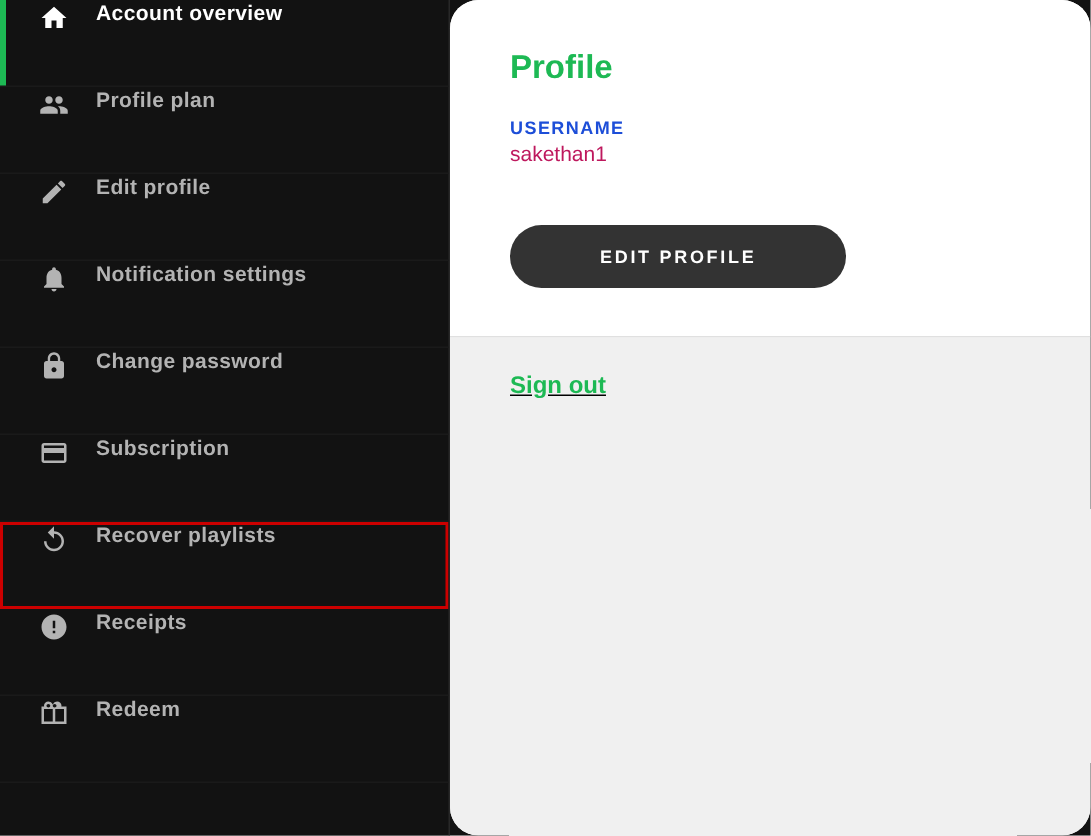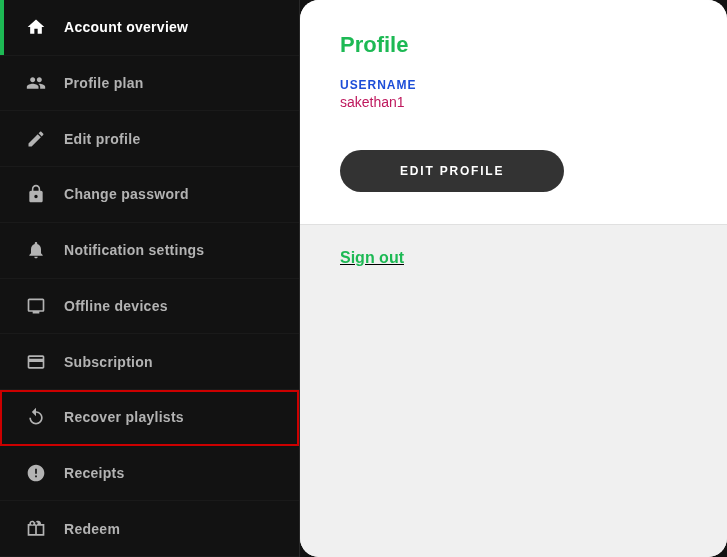--- a/index.html
+++ b/index.html
@@ -18,21 +18,21 @@
       min-width: 300px;
       background: #121212;
       display: flex;
       flex-direction: column;
       border-right: 1px solid #282828;
       overflow-y: auto;
     }
 
     .sidebar-item {
       display: flex;
-      align-items: center;
+      align-items: flex-start;
       padding: 0 24px;
       height: 58px;
       cursor: pointer;
       position: relative;
       border-bottom: 1px solid #1a1a1a;
       color: #b3b3b3;
       text-decoration: none;
       transition: color 0.2s;
     }
 
@@ -170,43 +170,35 @@
       <svg width="20" height="20" viewBox="0 0 24 24">
           <path d="M3 17.25V21h3.75L17.81 9.94l-3.75-3.75L3 17.25zM20.71 7.04c.39-.39.39-1.02 0-1.41l-2.34-2.34c-.39-.39-1.02-.39-1.41 0l-1.83 1.83 3.75 3.75 1.83-1.83z"></path>
         </svg>
     </span>
     <span class="sidebar-item-label">Edit profile</span>
   </div>
 
   <div class="sidebar-item">
     <span class="sidebar-item-icon">
       <svg width="20" height="20" viewBox="0 0 24 24">
+          <path d="M12 22c1.1 0 2-.9 2-2h-4c0 1.1.9 2 2 2zm6-6v-5c0-3.07-1.64-5.64-4.5-6.32V4c0-.83-.67-1.5-1.5-1.5s-1.5.67-1.5 1.5v.68C7.63 5.36 6 7.92 6 11v5l-2 2v1h16v-1l-2-2z"></path>
+        </svg>
+    </span>
+    <span class="sidebar-item-label">Notification settings</span>
+  </div>
+
+  <div class="sidebar-item">
+    <span class="sidebar-item-icon">
+      <svg width="20" height="20" viewBox="0 0 24 24">
           <path d="M18 8h-1V6c0-2.76-2.24-5-5-5S7 3.24 7 6v2H6c-1.1 0-2 .9-2 2v10c0 1.1.9 2 2 2h12c1.1 0 2-.9 2-2V10c0-1.1-.9-2-2-2zm-6 9c-1.1 0-2-.9-2-2s.9-2 2-2 2 .9 2 2-.9 2-2 2zm3.1-9H8.9V6c0-1.71 1.39-3.1 3.1-3.1 1.71 0 3.1 1.39 3.1 3.1v2z"></path>
         </svg>
     </span>
     <span class="sidebar-item-label">Change password</span>
   </div>
 
-  <div class="sidebar-item">
-    <span class="sidebar-item-icon">
-      <svg width="20" height="20" viewBox="0 0 24 24">
-          <path d="M12 22c1.1 0 2-.9 2-2h-4c0 1.1.9 2 2 2zm6-6v-5c0-3.07-1.64-5.64-4.5-6.32V4c0-.83-.67-1.5-1.5-1.5s-1.5.67-1.5 1.5v.68C7.63 5.36 6 7.92 6 11v5l-2 2v1h16v-1l-2-2z"></path>
-        </svg>
-    </span>
-    <span class="sidebar-item-label">Notification settings</span>
-  </div>
-
-  <div class="sidebar-item">
-    <span class="sidebar-item-icon">
-      <svg width="20" height="20" viewBox="0 0 24 24">
-          <path d="M20 17H4V5h16v12zm0-14H4c-1.1 0-2 .9-2 2v12c0 1.1.9 2 2 2h4v2h8v-2h4c1.1 0 2-.9 2-2V5c0-1.1-.9-2-2-2z"></path>
-        </svg>
-    </span>
-    <span class="sidebar-item-label">Offline devices</span>
-  </div>
 
   <div class="sidebar-item">
     <span class="sidebar-item-icon">
       <svg width="20" height="20" viewBox="0 0 24 24">
           <path d="M20 4H4c-1.11 0-2 .89-2 2v12c0 1.11.89 2 2 2h16c1.11 0 2-.89 2-2V6c0-1.11-.89-2-2-2zm0 14H4v-6h16v6zm0-10H4V6h16v2z"></path>
         </svg>
     </span>
     <span class="sidebar-item-label">Subscription</span>
   </div>
 

